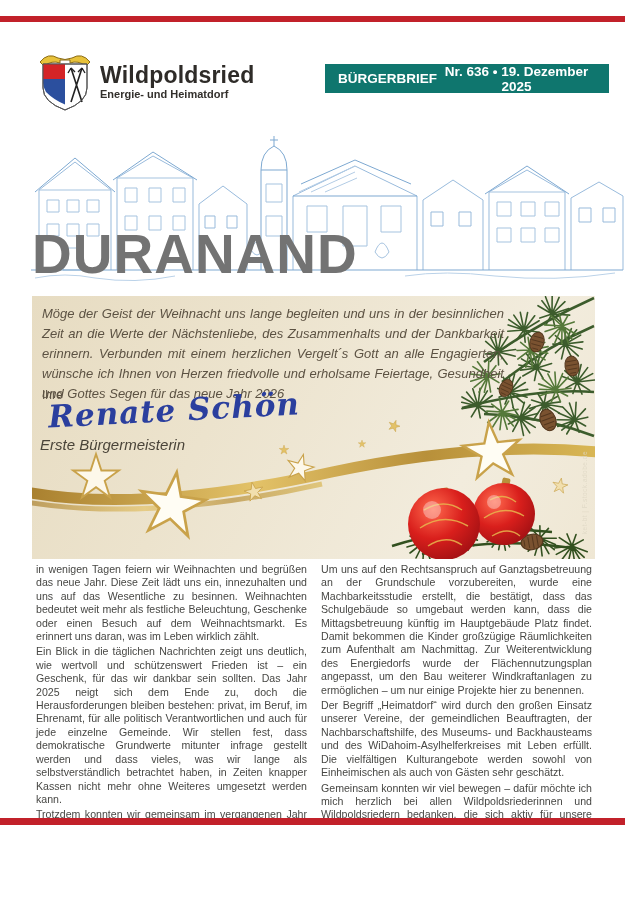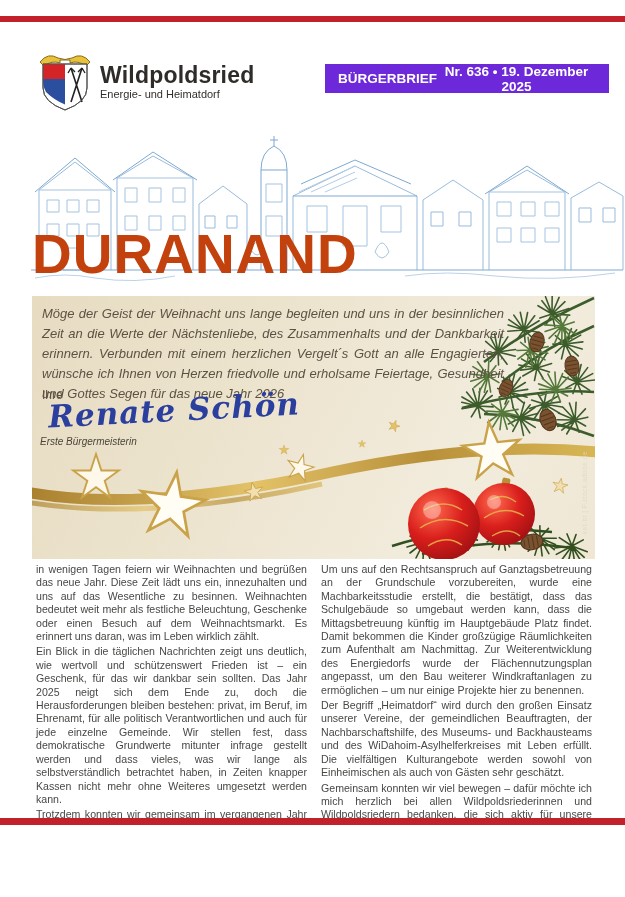--- a/index.html
+++ b/index.html
@@ -8,45 +8,45 @@
 
   
   .bar{position:absolute;left:0;width:625px;background:#c2212a;}
   .bar.top{top:0;height:6px;}
   .bar.bottom{bottom:0;height:7px;}
 
   
   .crest{position:absolute;left:38px;top:34px;width:54px;height:62px;}
   .muni-name{position:absolute;left:100px;top:46px;color:#2e2b28;font-size:23px;
              font-weight:bold;letter-spacing:.2px;}
-  .muni-tag{position:absolute;left:100px;top:72px;color:#33302c;font-size:11px;font-weight:normal;}
-  .badge{position:absolute;left:325px;top:48px;width:284px;height:29px;background:#6d28d9;
+  .muni-tag{position:absolute;left:100px;top:72px;color:#33302c;font-size:11px;font-weight:bold;}
+  .badge{position:absolute;left:325px;top:48px;width:284px;height:29px;background:#0f766e;
          color:#ffffff;display:flex;align-items:center;padding:0 13px;box-sizing:border-box;
          font-size:13.5px;font-weight:bold;}
   .badge .issue{margin-left:auto;text-align:center;}
 
   
   .sketch{position:absolute;left:25px;top:84px;width:600px;height:182px;}
 
   
   .masthead{position:absolute;left:32px;top:206px;font-size:55px;font-weight:bold;
-            color:#c2410c;letter-spacing:1px;}
+            color:#737373;letter-spacing:1px;}
 
   
   .hero{position:absolute;left:32px;top:280px;width:563px;height:263px;
         background:linear-gradient(118deg,#e7dcc2 0%,#ece3cd 35%,#f2ecdd 75%,#efe7d4 100%);
         overflow:hidden;}
   .hero-art{position:absolute;left:0;top:0;width:563px;height:263px;}
   .greeting{position:absolute;left:10px;top:8px;width:462px;color:#5c5243;
             font-size:13px;line-height:20px;font-style:italic;text-align:justify;}
   .closing{position:absolute;left:10px;top:92px;color:#5c5243;font-size:12px;}
   .signature{position:absolute;left:16px;top:96px;color:#2b3f9e;font-size:31px;
              font-family:"DejaVu Serif",serif;font-style:italic;font-weight:bold;
              transform:rotate(-3deg);letter-spacing:1px;}
-  .sig-role{position:absolute;left:8px;top:140px;color:#4a4439;font-size:10px;font-style:italic;}
+  .sig-role{position:absolute;left:8px;top:140px;color:#4a4439;font-size:15px;font-style:italic;}
   .credit{position:absolute;right:14px;top:155px;color:#ded7c4;font-size:6.5px;
           transform:rotate(-90deg);transform-origin:right top;letter-spacing:.5px;opacity:.85;}
 
   
   .salutation{position:absolute;left:34px;top:496px;color:#d23a4d;font-size:30px;
               font-family:"DejaVu Serif",serif;font-style:italic;letter-spacing:.5px;}
 
   
   .columns{position:absolute;left:36px;top:547px;width:557px;display:flex;gap:14px;}
   .col{width:271px;color:#474744;font-size:10.6px;line-height:13.4px;text-align:justify;}

